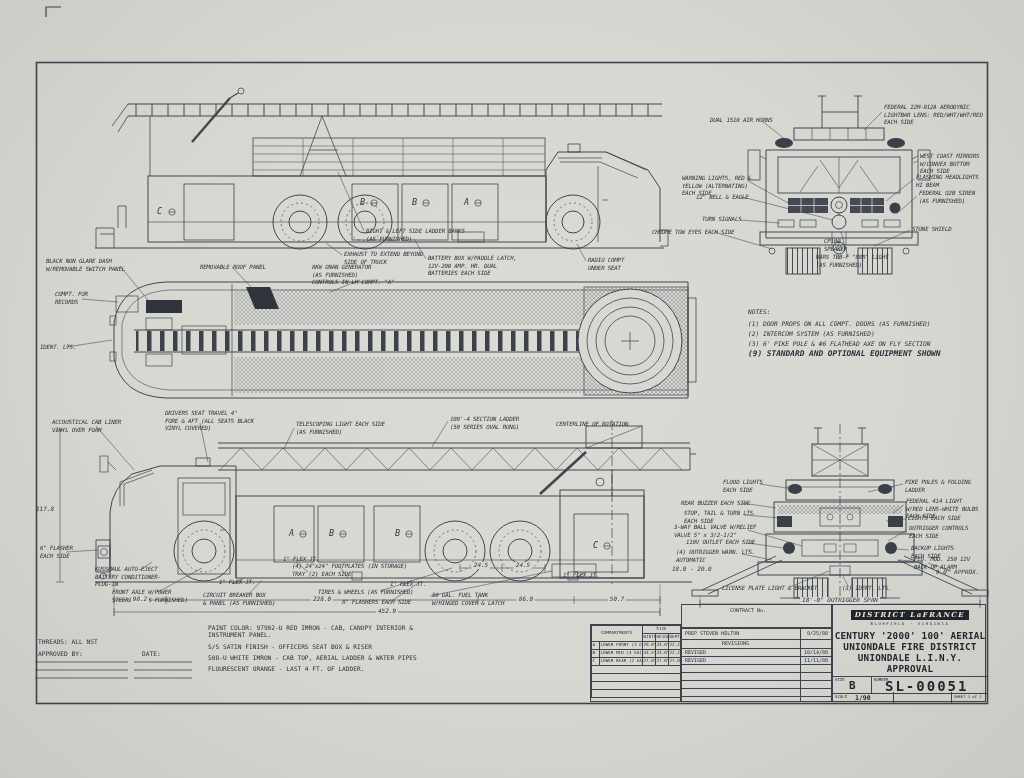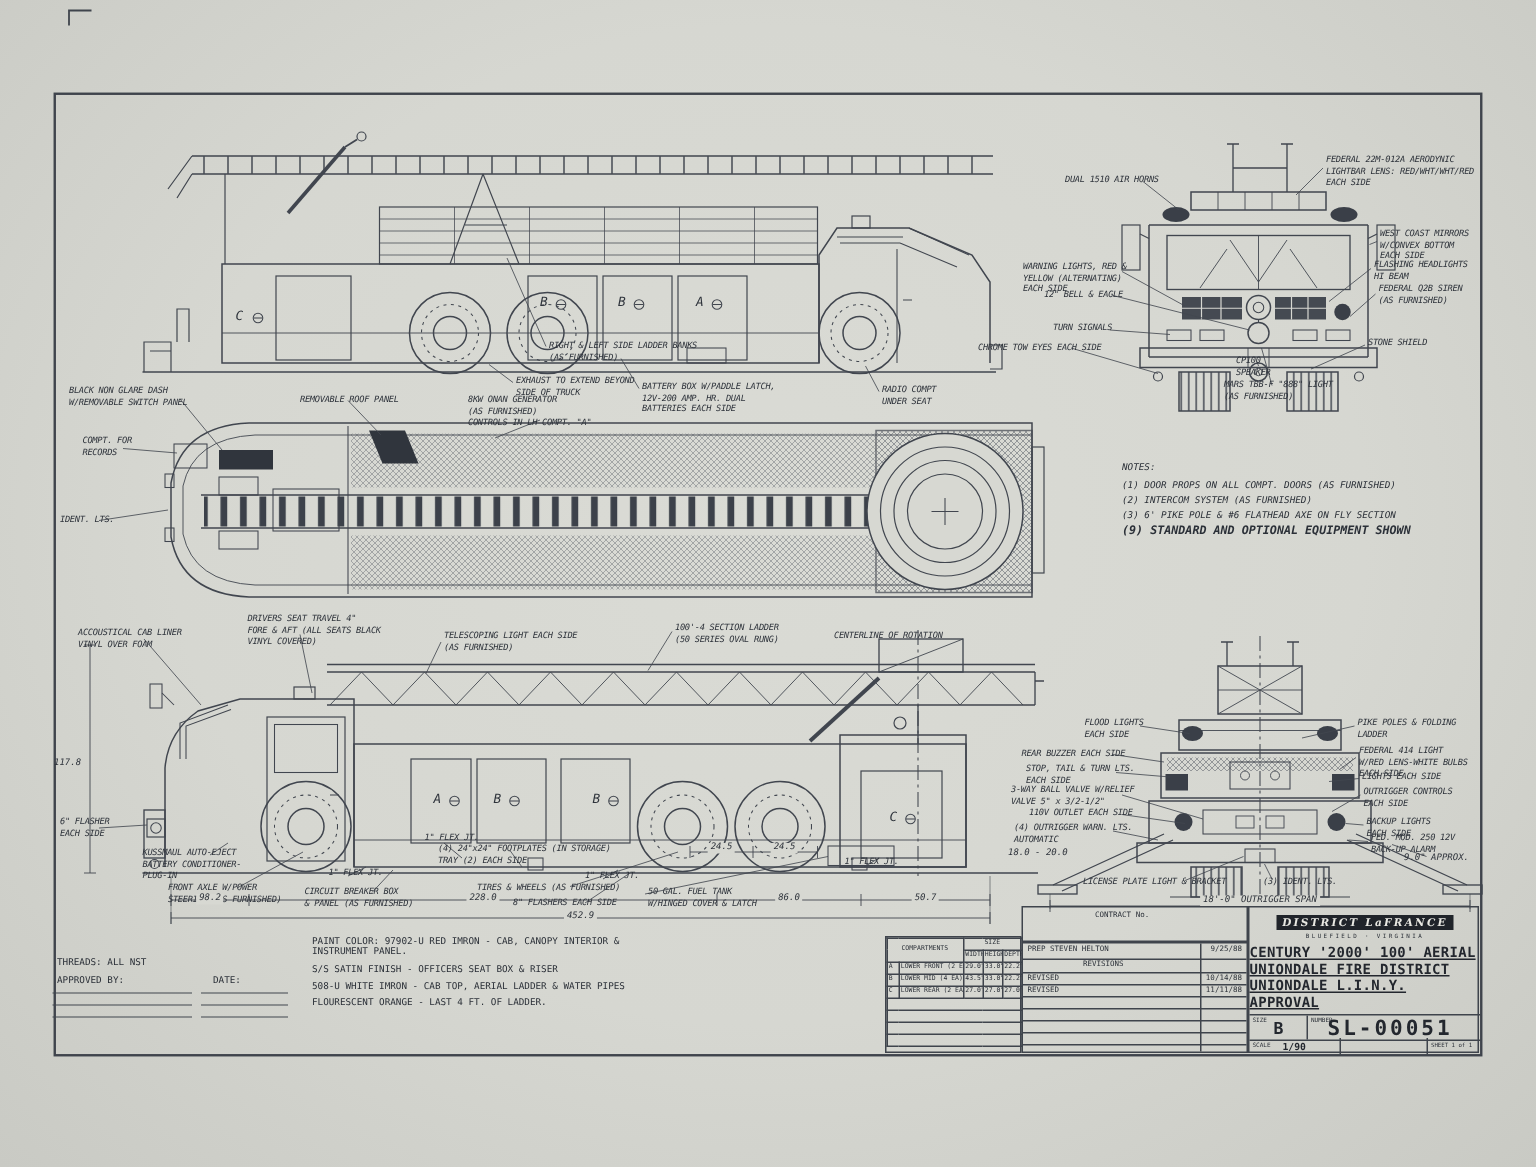--- a/index.html
+++ b/index.html
@@ -20,22 +20,22 @@
   .tbcell{position:absolute;box-sizing:border-box;border:0.9px solid #3f444c;}
   .tb-txt{position:absolute;font:5px/1.1 "DejaVu Sans Mono",monospace;color:#2b3038;white-space:nowrap;}
   table.mini{border-collapse:collapse;table-layout:fixed;}
   table.mini td,table.mini th{border:0.6px solid #3f444c;font:normal 4.3px/1.1 "DejaVu Sans Mono",monospace;
     color:#2b3038;padding:0 1px;text-align:left;overflow:hidden;white-space:nowrap;height:7px;}
   table.mini th{text-align:center;font-weight:normal;}
   .logo-bar{position:absolute;background:#20242a;color:#e9e9e3;text-align:center;
     font:bold italic 7px/10px "DejaVu Serif",serif;letter-spacing:1.5px;}
   .logo-sub{position:absolute;font:3.9px/1 "DejaVu Sans Mono",monospace;color:#2b3038;
     letter-spacing:1.6px;text-align:center;white-space:nowrap;}
-  .title-lines{position:absolute;font:bold 9.3px/1.2 "DejaVu Sans Mono",monospace;
-    color:#23272e;letter-spacing:0.2px;white-space:pre-line;text-decoration:underline;}
+  .title-lines{position:absolute;text-align:center;font:bold 9.3px/1.2 "DejaVu Sans Mono",monospace;
+    color:#23272e;letter-spacing:0.2px;white-space:pre-line;}
   .big-num{position:absolute;font:bold 14px/1 "DejaVu Sans Mono",monospace;color:#23272e;letter-spacing:2px;}
   .size-b{position:absolute;font:bold 11px/1 "DejaVu Sans Mono",monospace;color:#23272e;}
   .mid-val{position:absolute;font:bold 6.5px/1 "DejaVu Sans Mono",monospace;color:#23272e;}
 </style>
 </head>
 <body>
 
 <div id="page">
 
 <svg id="art" width="1024" height="778" viewBox="0 0 1024 778">

